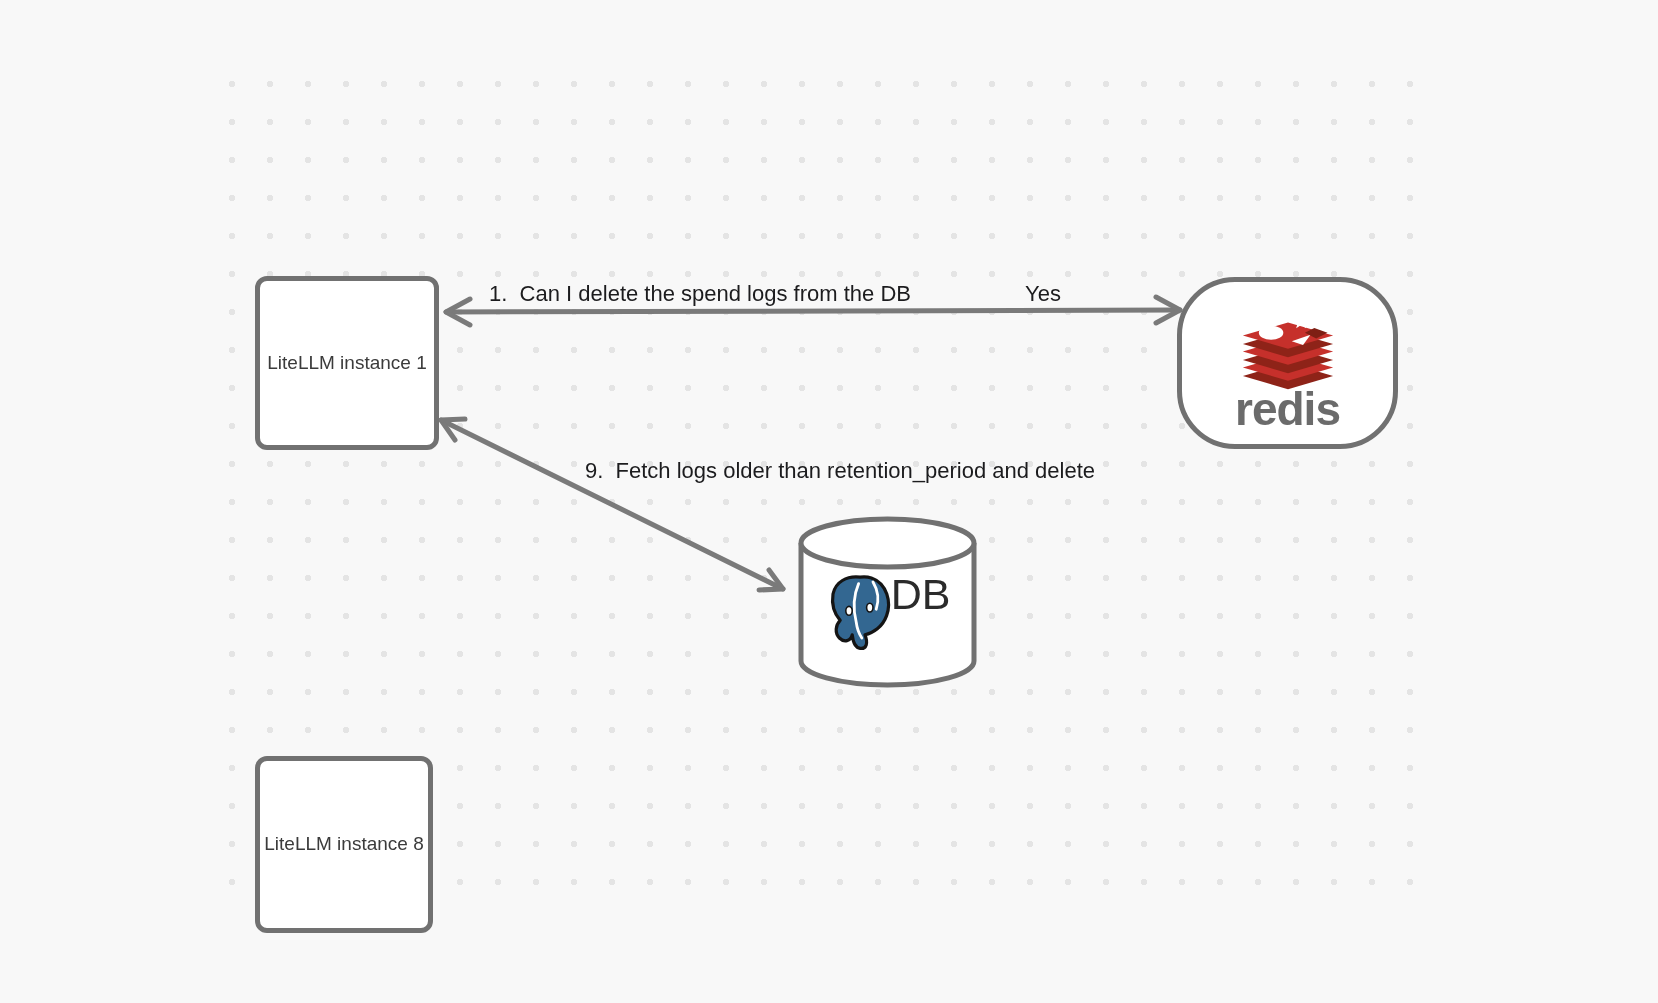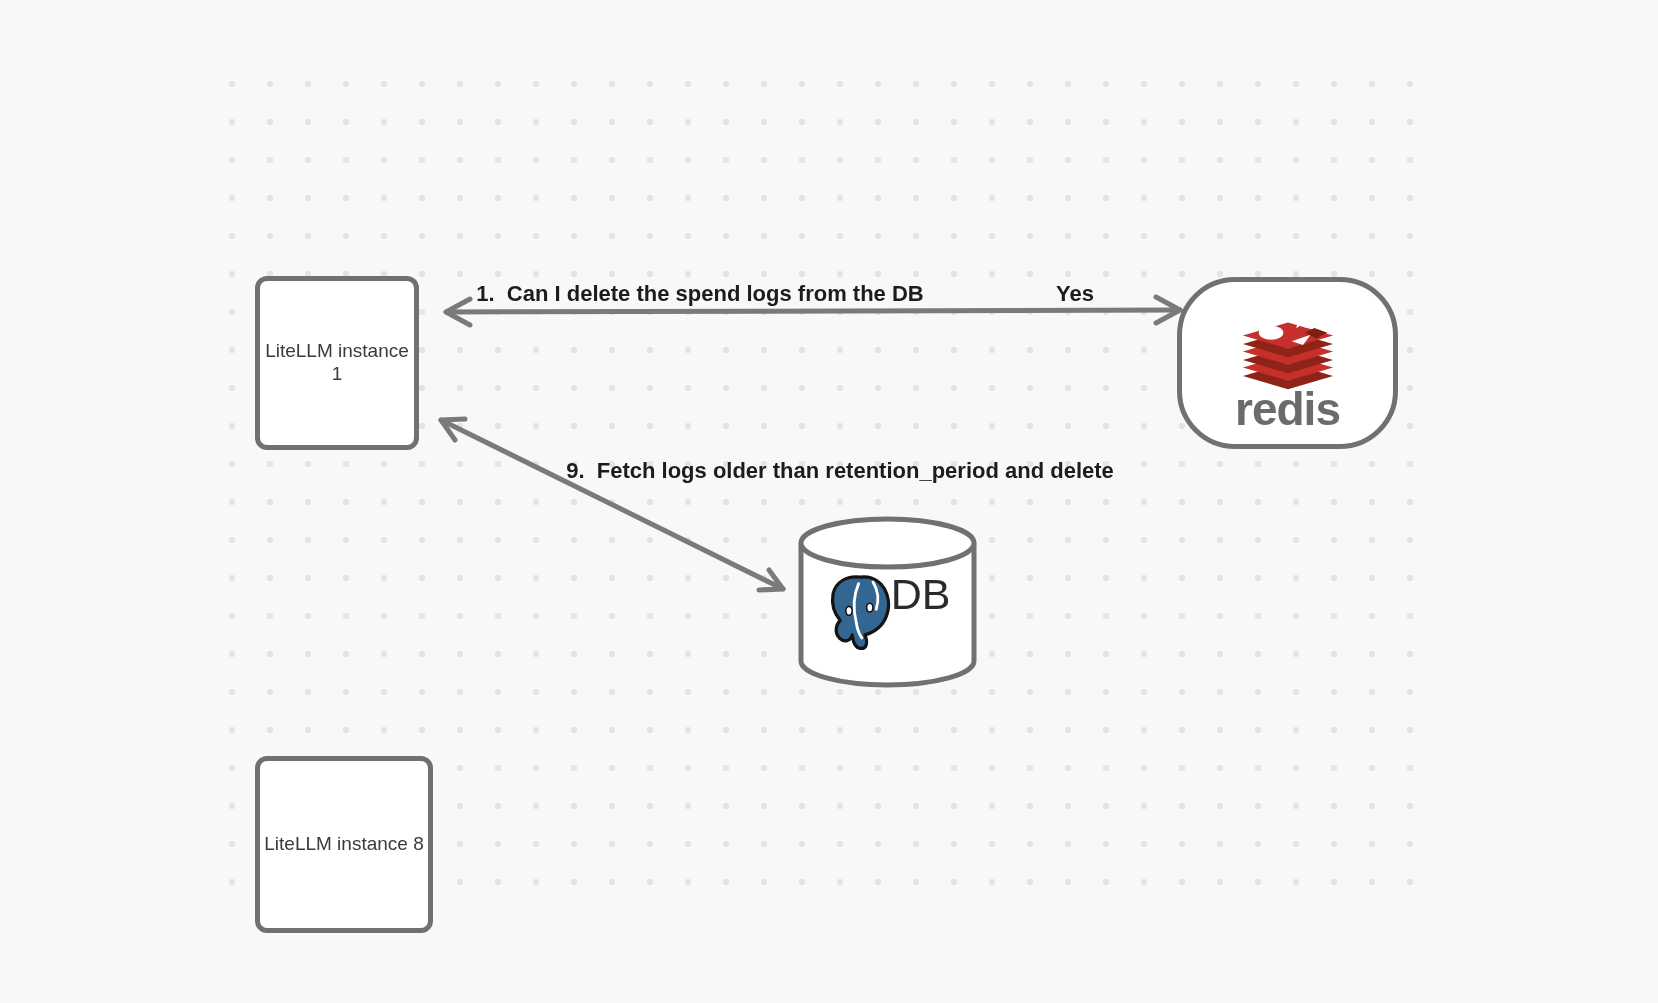--- a/index.html
+++ b/index.html
@@ -14,43 +14,43 @@
     background-size:38px 38px;
   }
   .overlay{position:absolute;left:0;top:0;}
   .node{
     position:absolute;background:#ffffff;border:5px solid #717171;border-radius:12px;
     display:flex;align-items:center;justify-content:center;box-sizing:border-box;
   }
   .node-label{
     font-size:19px;color:#3b3b3b;text-align:center;line-height:1.2;
   }
-  .box1{left:255px;top:276px;width:164px;height:174px;}
+  .box1{left:255px;top:276px;width:184px;height:174px;}
   .box2{left:255px;top:513px;width:178px;height:178px;}
   .box3{left:255px;top:756px;width:178px;height:177px;}
   .redis-node{
     left:1177px;top:277px;width:221px;height:172px;border-radius:58px;
     flex-direction:column;padding-top:18px;
   }
   .redis-wordmark{
     font-size:46px;font-weight:700;color:#6b6b6b;letter-spacing:-1px;
     line-height:1;margin-top:-6px;
   }
   .db-node{position:absolute;left:796px;top:515px;width:183px;height:176px;}
   .db-content{
     position:absolute;left:0;top:58px;width:183px;height:100px;
     display:flex;align-items:flex-start;justify-content:center;
   }
   .db-text{font-size:43px;font-weight:500;color:#2b2b2b;line-height:1;margin-left:-6px;}
   .arrow-label{
     position:absolute;transform:translateX(-50%);
-    font-size:22px;font-weight:700;color:#1c1c1e;white-space:pre;line-height:1.2;
+    font-size:22px;font-weight:400;color:#1c1c1e;white-space:pre;line-height:1.2;
   }
   .label-1{left:700px;top:281px;}
-  .label-yes{left:1075px;top:281px;text-align:center;}
+  .label-yes{left:1043px;top:281px;text-align:center;}
   .label-2{left:840px;top:458px;}
 </style>
 </head>
 <body>
 
 <div id="canvas">
 
   <div class="dot-grid"></div>
 
   <svg class="overlay" width="1658" height="1003" viewBox="0 0 1658 1003">

